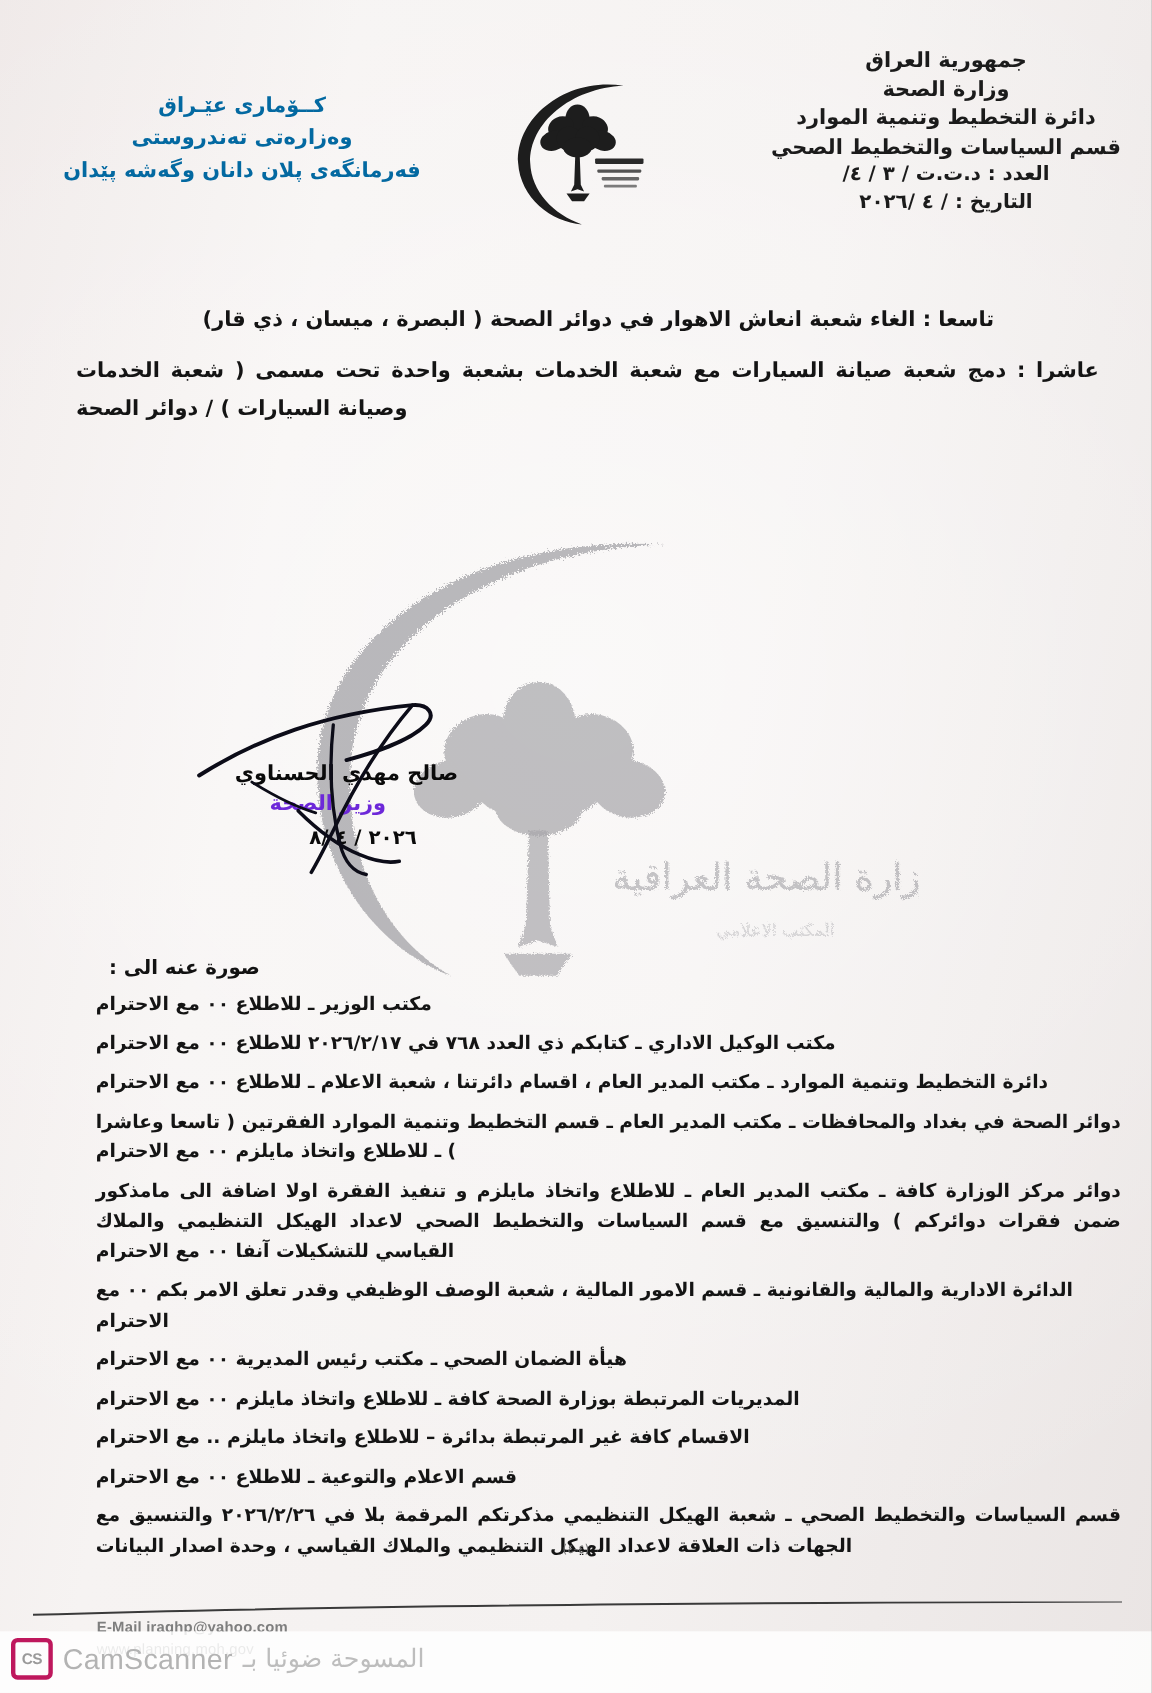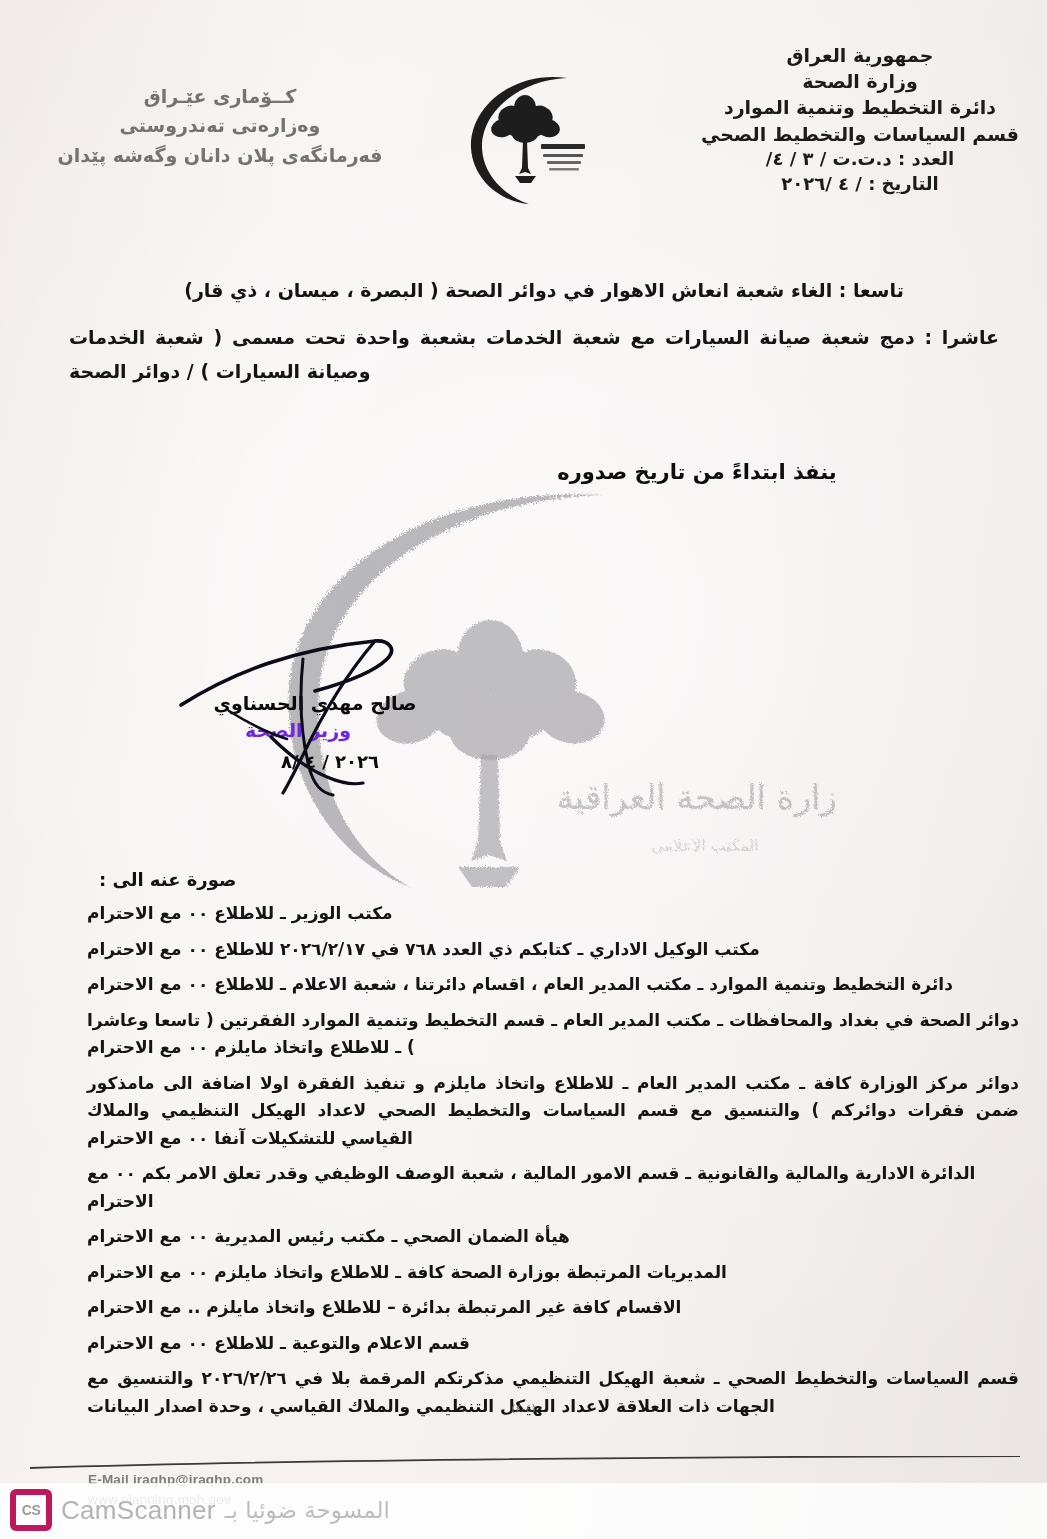--- a/index.html
+++ b/index.html
@@ -54,21 +54,21 @@
   .hdr-left {
     top: 58px; left: 55px;
     width: 330px;
     text-align: center;
     direction: rtl;
   }
   .hdr-left div {
     font-size: 19px;
     line-height: 1.55;
     font-weight: 600;
-    color: #737373;
+    color: #0369a1;
     white-space: nowrap;
   }
 
   
   .emblem {
     top: 32px; left: 455px;
     width: 150px; height: 150px;
   }
   .emblem svg { display: block; }
 
@@ -213,21 +213,21 @@
   .cs-inner {
     position: absolute;
     left: 10px; top: 6px;
     display: flex;
     align-items: center;
     gap: 9px;
     direction: ltr;
   }
   .cs-icon {
     width: 30px; height: 30px;
-    border: 6px solid #be185d;
+    border: 4px solid #be185d;
     border-radius: 6px;
     color: #9a9a9a;
     font-size: 14px;
     font-weight: 700;
     font-family: "Liberation Sans", sans-serif;
     display: flex;
     align-items: center;
     justify-content: center;
     letter-spacing: -0.5px;
   }
@@ -299,21 +299,20 @@
         <rect x="94" y="112" width="30" height="2.5" rx="1" opacity="0.6"></rect>
       </g>
     </svg>
   </div>
 
   <div class="layer body-block">
     <div class="para p1">تاسعا : الغاء شعبة انعاش الاهوار في دوائر الصحة ( البصرة ، ميسان ، ذي قار)</div>
     <div class="para p2">عاشرا : دمج شعبة صيانة السيارات مع شعبة الخدمات بشعبة واحدة تحت مسمى ( شعبة الخدمات وصيانة السيارات ) / دوائر الصحة</div>
   </div>
 
-  <div class="layer enforce">ينفذ ابتداءً من تاريخ صدوره</div>
 
   <div class="layer watermark">
     <svg width="560" height="420" viewBox="0 0 560 420" aria-hidden="true">
       <defs>
         <filter id="grain">
           <feTurbulence type="fractalNoise" baseFrequency="0.7" numOctaves="3" result="n"></feTurbulence>
           <feDisplacementMap in="SourceGraphic" in2="n" scale="7"></feDisplacementMap>
         </filter>
         <filter id="grain2">
           <feTurbulence type="fractalNoise" baseFrequency="0.9" numOctaves="4" result="n2"></feTurbulence>
@@ -384,21 +383,21 @@
 
   <div class="layer foot-rule">
     <svg width="990" height="14" viewBox="0 0 990 14" aria-hidden="true">
       <path d="M0 12 C 260 4, 600 1, 990 0" stroke="#3a3a3a" stroke-width="1.8" fill="none"></path>
     </svg>
   </div>
 
   <div class="layer foot-contact">
     <div class="mail">
       <span>E-Mail</span>
-      <span>iraqhp@iraqhp.com</span>
+      <span>iraqhp@yahoo.com</span>
     </div>
     <div>www.planning.moh.gov</div>
   </div>
 
   <div class="layer cs-bar">
     <div class="cs-inner">
       <div class="cs-icon">CS</div>
       <div class="cs-text">CamScanner</div>
       <div class="cs-ar">المسوحة ضوئيا بـ</div>
     </div>

